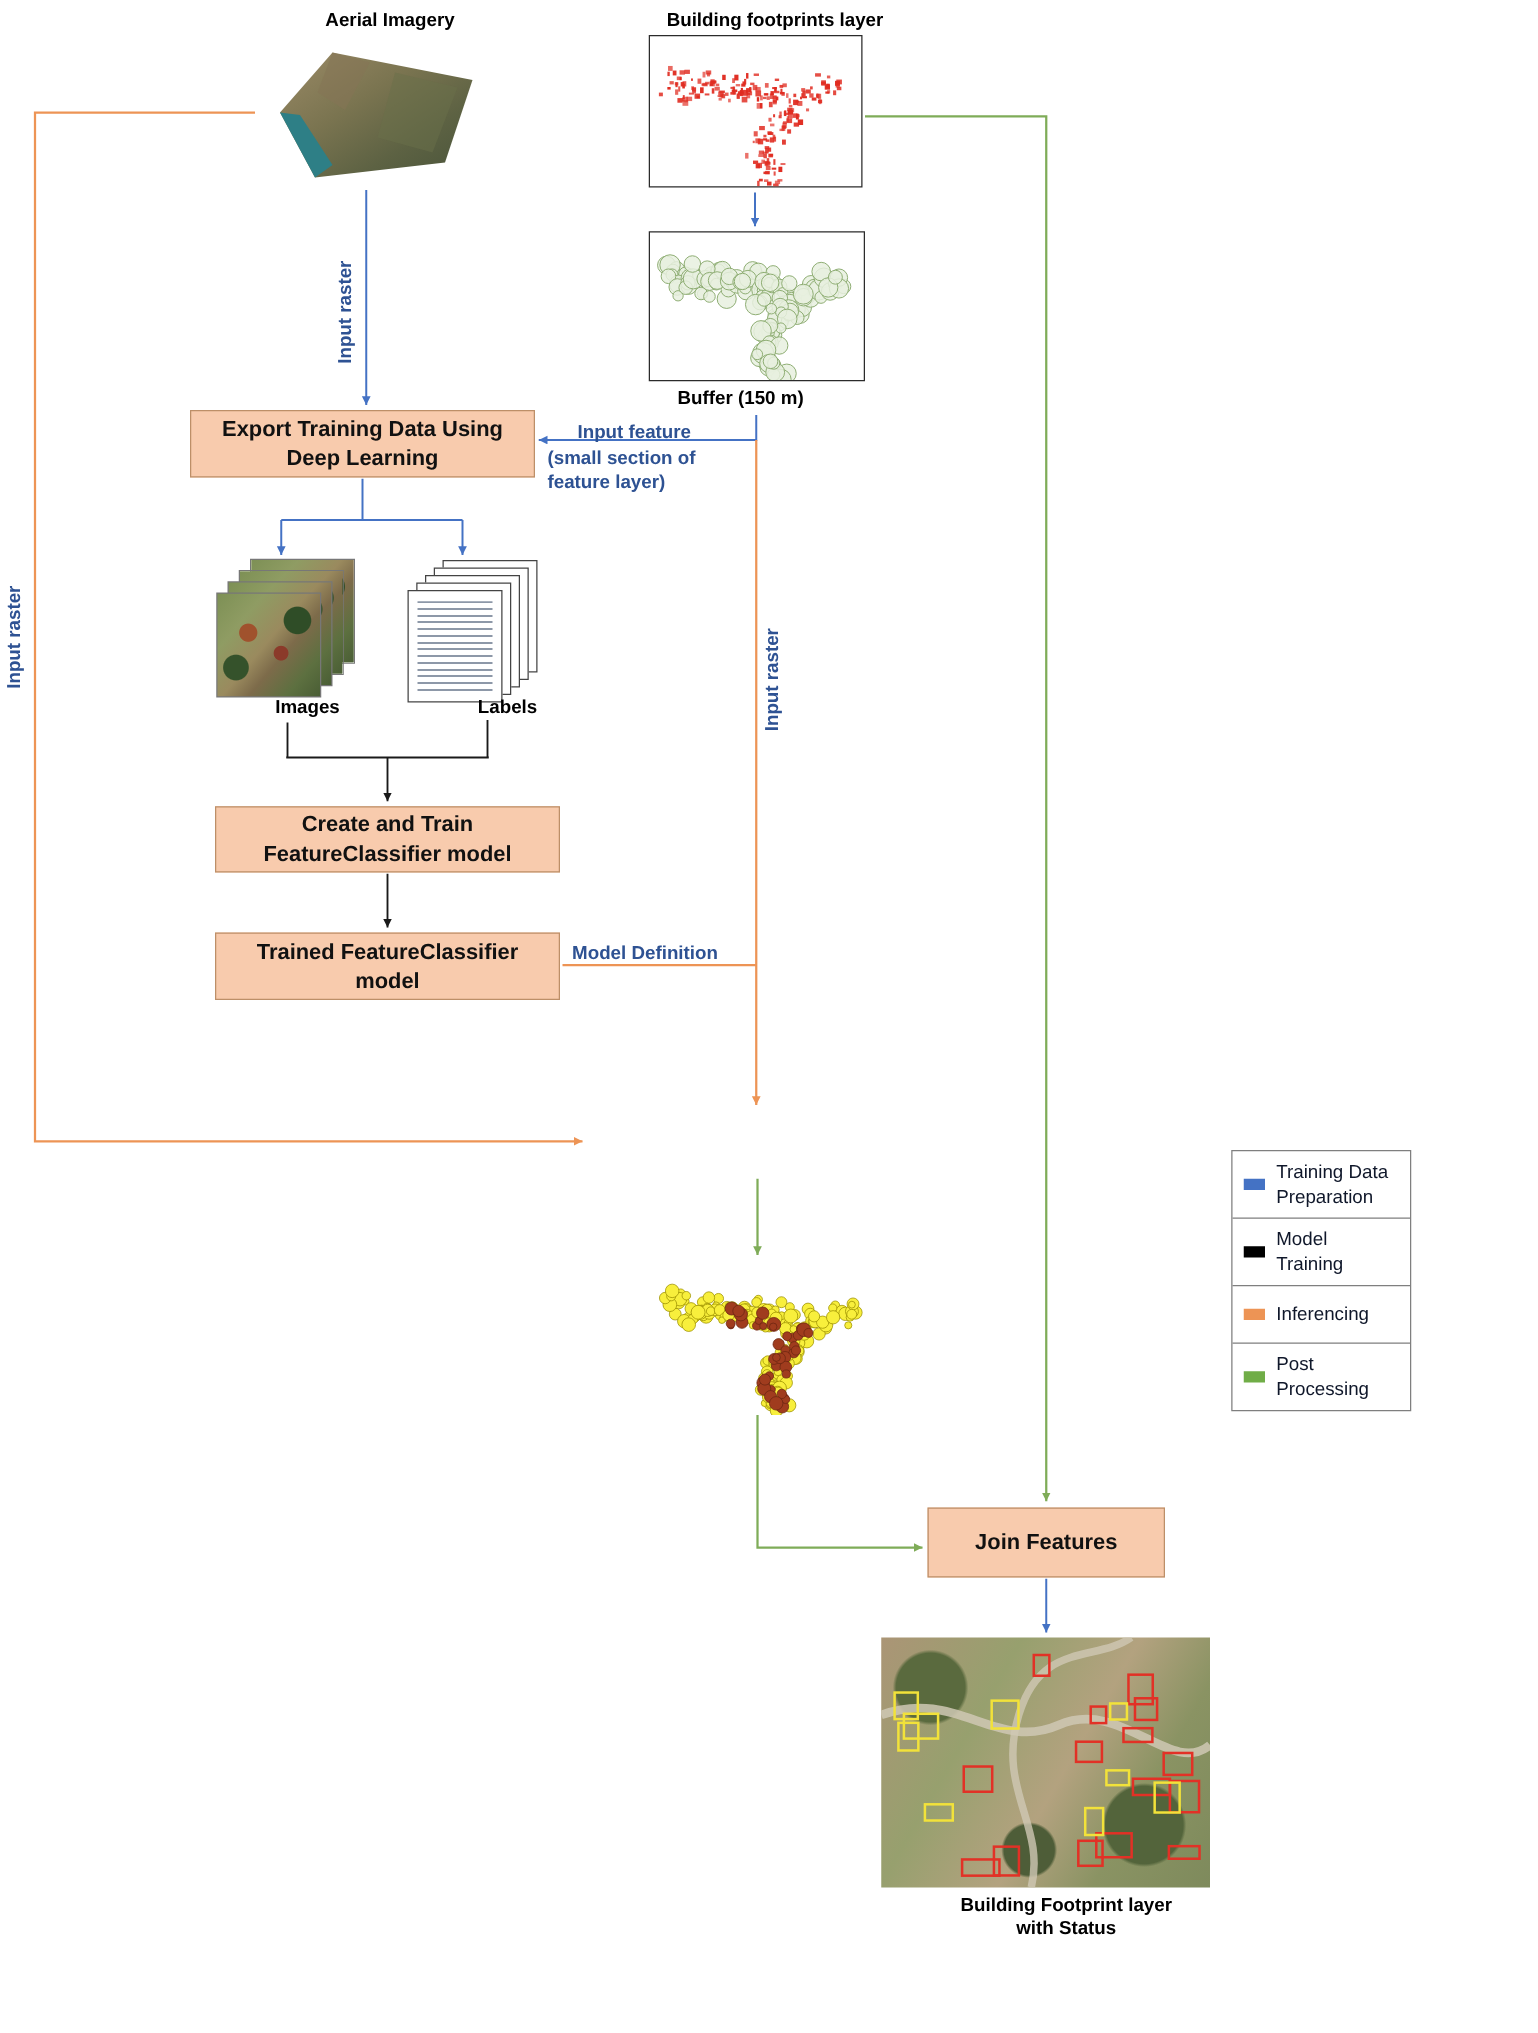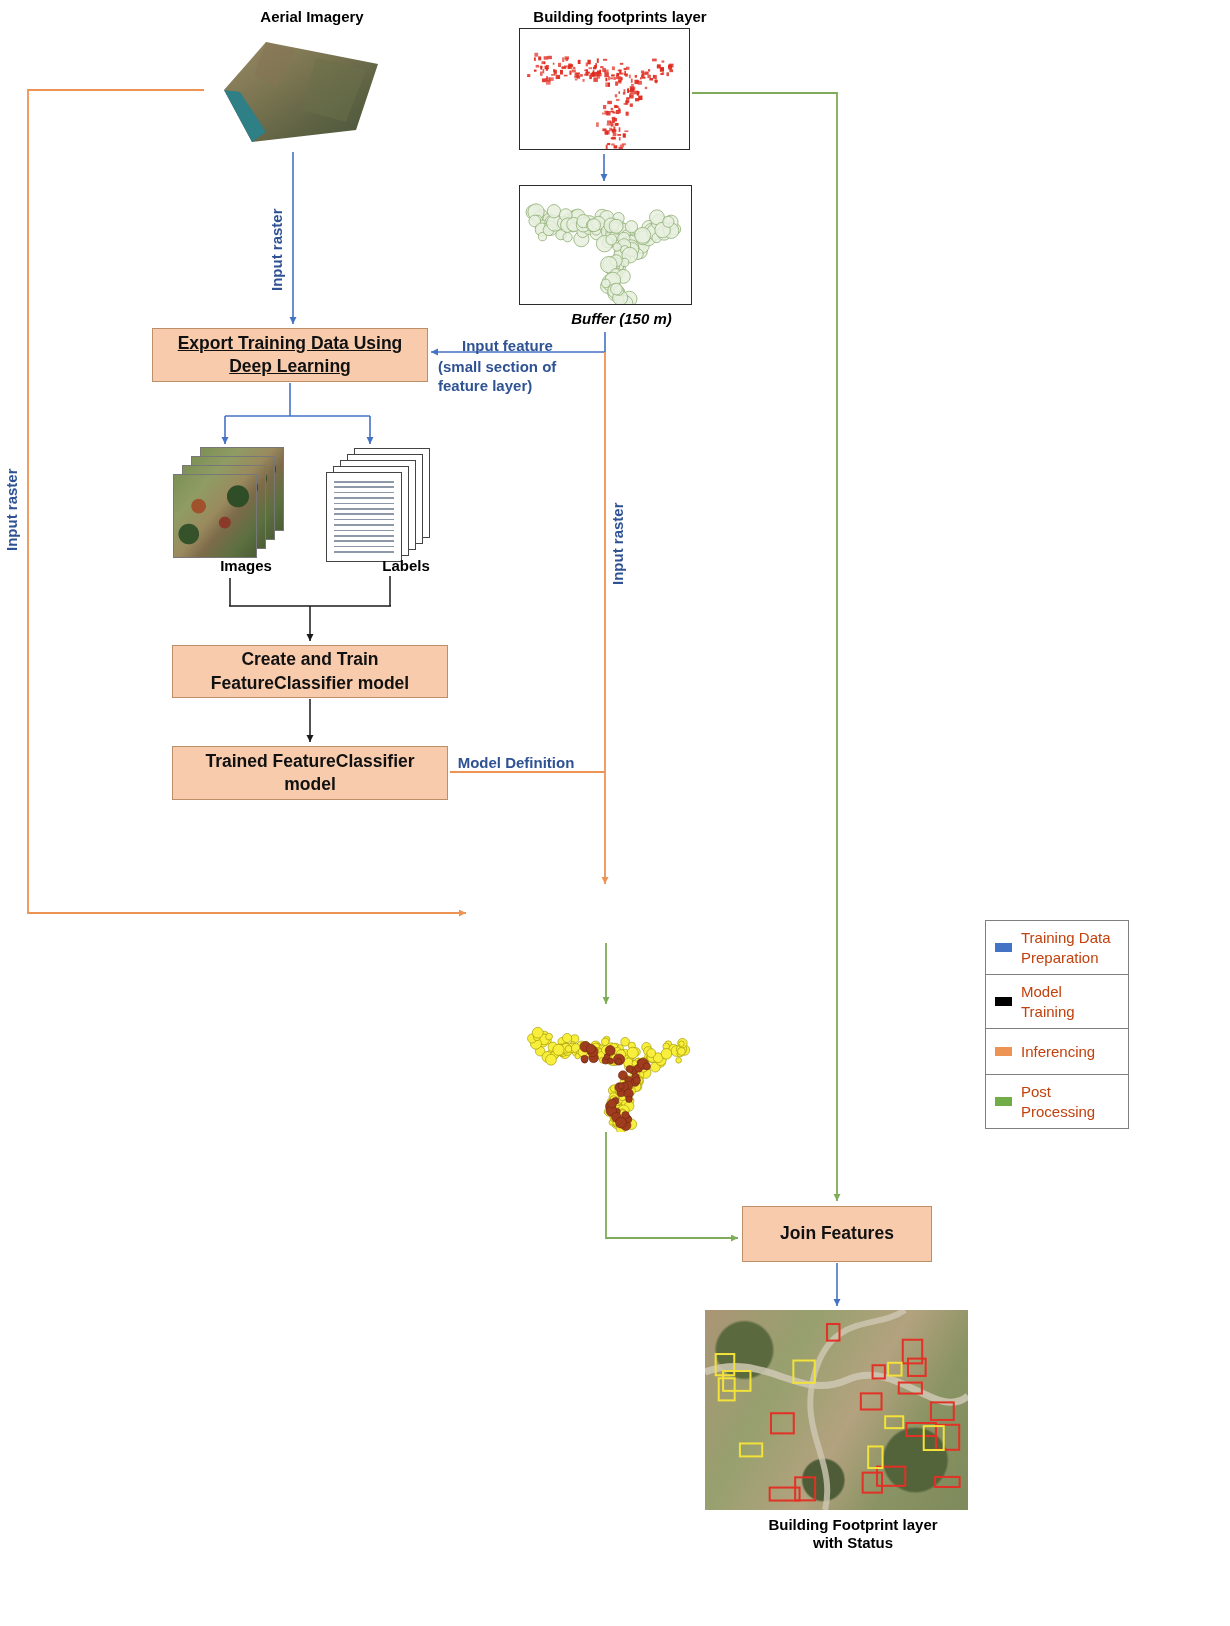--- a/index.html
+++ b/index.html
@@ -23,21 +23,21 @@
       radial-gradient(circle at 62% 58%, #8b3a2a 0 8%, transparent 9%),
       radial-gradient(circle at 78% 26%, #2f4d27 0 12%, transparent 13%),
       radial-gradient(circle at 18% 72%, #35522b 0 11%, transparent 12%),
       linear-gradient(130deg,#7d9055 0%,#8f9c63 25%,#9a8a5e 48%,#7d6b4a 62%,#5d7040 82%,#4a5e35 100%);}
   .page-layer{position:absolute;width:74px;height:88px;background:#fff;border:1px solid #444;}
   .page-layer .lines{position:absolute;left:7px;right:7px;top:8px;bottom:8px;
       background:repeating-linear-gradient(to bottom,#8d98a8 0 1.6px,transparent 1.6px 5.4px);}
   
   .legend{position:absolute;left:985px;top:920px;width:142px;border:1px solid #7f7f7f;background:#fff;z-index:3;}
   .legend-row{display:flex;align-items:center;gap:9px;padding:7px 9px;border-bottom:1px solid #7f7f7f;
-      min-height:46px;box-sizing:border-box;font-size:15px;color:#c2410c;line-height:1.3;}
+      min-height:46px;box-sizing:border-box;font-size:15px;color:#0f172a;line-height:1.3;}
   .legend-row:last-child{border-bottom:none;}
   .swatch{width:17px;height:9px;flex:0 0 auto;}
   
   .final-map{position:absolute;left:705px;top:1310px;width:263px;height:200px;z-index:2;
     background:
       radial-gradient(circle at 15% 20%, #5a6a3e 0 10%, transparent 11%),
       radial-gradient(circle at 80% 75%, #53643b 0 12%, transparent 13%),
       radial-gradient(circle at 45% 85%, #4e5d38 0 9%, transparent 10%),
       linear-gradient(120deg,#ab9576 0%,#97a06e 30%,#b3a27f 55%,#8a9363 75%,#7e8a5c 100%);}
 </style>
@@ -472,30 +472,30 @@
         <circle cx="144.12111183595843" cy="47.170674890168016" r="7.013081396697089" fill="#e7f0df" fill-opacity="0.85" stroke="#8fae74" stroke-width="0.8"></circle>
         <circle cx="136.94989051404409" cy="31.276369748525326" r="7.42050161503721" fill="#e7f0df" fill-opacity="0.85" stroke="#8fae74" stroke-width="0.8"></circle>
         <circle cx="148.31232117922045" cy="41.12893697980792" r="5.603372095152736" fill="#e7f0df" fill-opacity="0.85" stroke="#8fae74" stroke-width="0.8"></circle>
         <circle cx="154.90474751419387" cy="43.168799565993254" r="5.731902816682123" fill="#e7f0df" fill-opacity="0.85" stroke="#8fae74" stroke-width="0.8"></circle>
         <circle cx="151.13439458389766" cy="36.12769473332912" r="6.956189970718697" fill="#e7f0df" fill-opacity="0.85" stroke="#8fae74" stroke-width="0.8"></circle>
         <circle cx="151.16236273865215" cy="44.76537544082851" r="7.6964487076038495" fill="#e7f0df" fill-opacity="0.85" stroke="#8fae74" stroke-width="0.8"></circle>
         <circle cx="142.58248052992857" cy="43.975622247792785" r="7.735427724663168" fill="#e7f0df" fill-opacity="0.85" stroke="#8fae74" stroke-width="0.8"></circle>
         <circle cx="148.33367861076258" cy="35.773276680968706" r="5.559486921760254" fill="#e7f0df" fill-opacity="0.85" stroke="#8fae74" stroke-width="0.8"></circle>
       </svg>
   </div>
-  <div class="node-label center" style="left:519px;top:310px;width:173px;font-style:italic;">Buffer (150 m)</div>
+  <div class="node-label center" style="left:490px;top:310px;width:173px;">Buffer (150 m)</div>
 
   <div class="edge-label vlabel" style="left:268px;top:192px;height:115px;">Input raster</div>
   <div class="edge-label vlabel" style="left:3px;top:452px;height:115px;">Input raster</div>
   <div class="edge-label vlabel" style="left:609px;top:486px;height:115px;">Input raster</div>
 
   <div class="edge-label" style="left:462px;top:337px;width:150px;">Input feature</div>
   <div class="edge-label" style="left:438px;top:358px;width:132px;">(small section of feature layer)</div>
 
-  <div class="box" style="left:152px;top:328px;width:276px;height:54px;text-decoration:underline;">Export Training Data Using Deep Learning</div>
+  <div class="box" style="left:152px;top:328px;width:276px;height:54px;">Export Training Data Using Deep Learning</div>
 
   <div class="stack" style="left:174px;top:448px;width:112px;height:110px;">
     <div class="img-layer" style="left:27px;top:0;"></div>
     <div class="img-layer" style="left:18px;top:9px;"></div>
     <div class="img-layer" style="left:9px;top:18px;"></div>
     <div class="img-layer" style="left:0;top:27px;"></div>
   </div>
   <div class="node-label center" style="left:180px;top:557px;width:100px;">Images</div>
 
   <div class="stack" style="left:326px;top:448px;width:104px;height:114px;">

